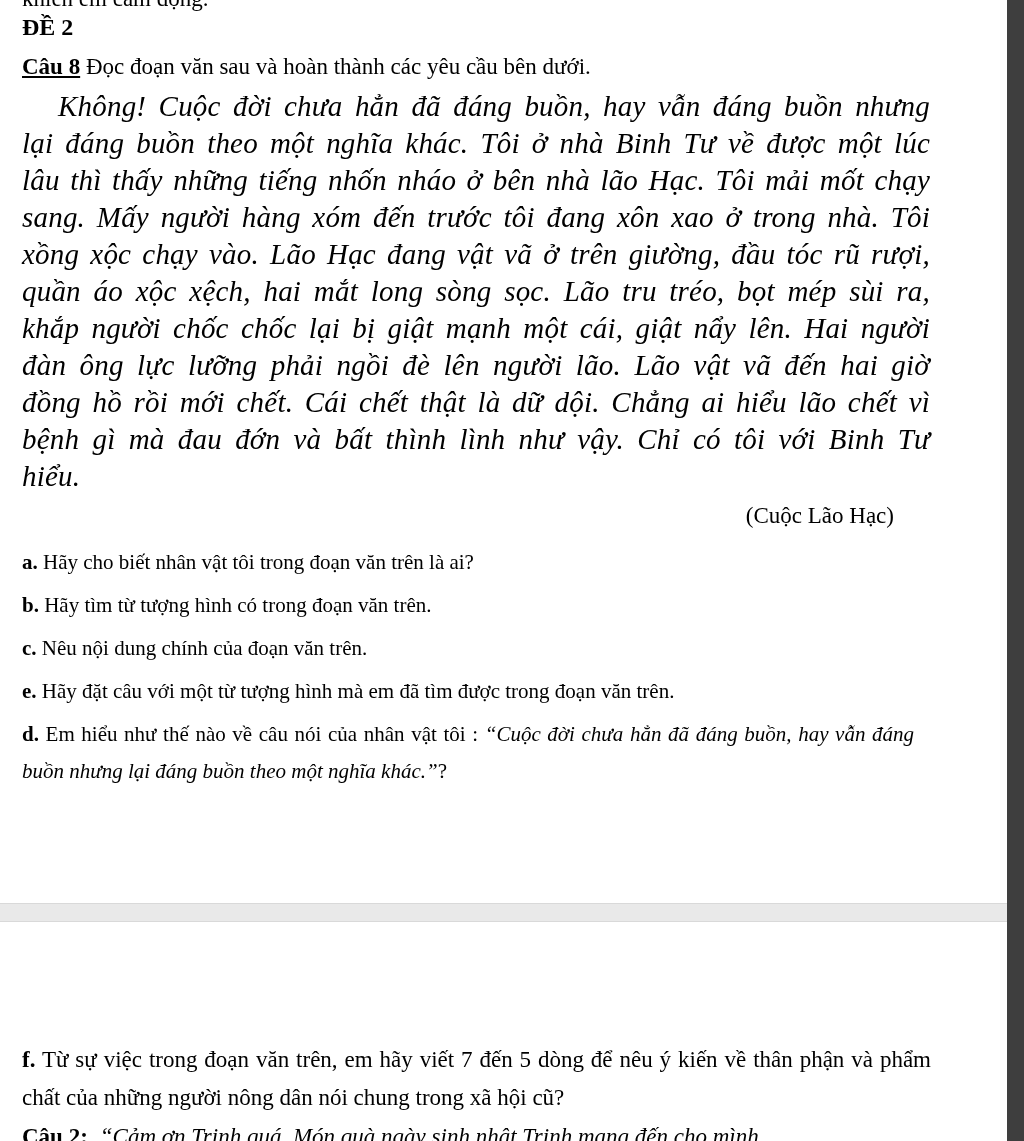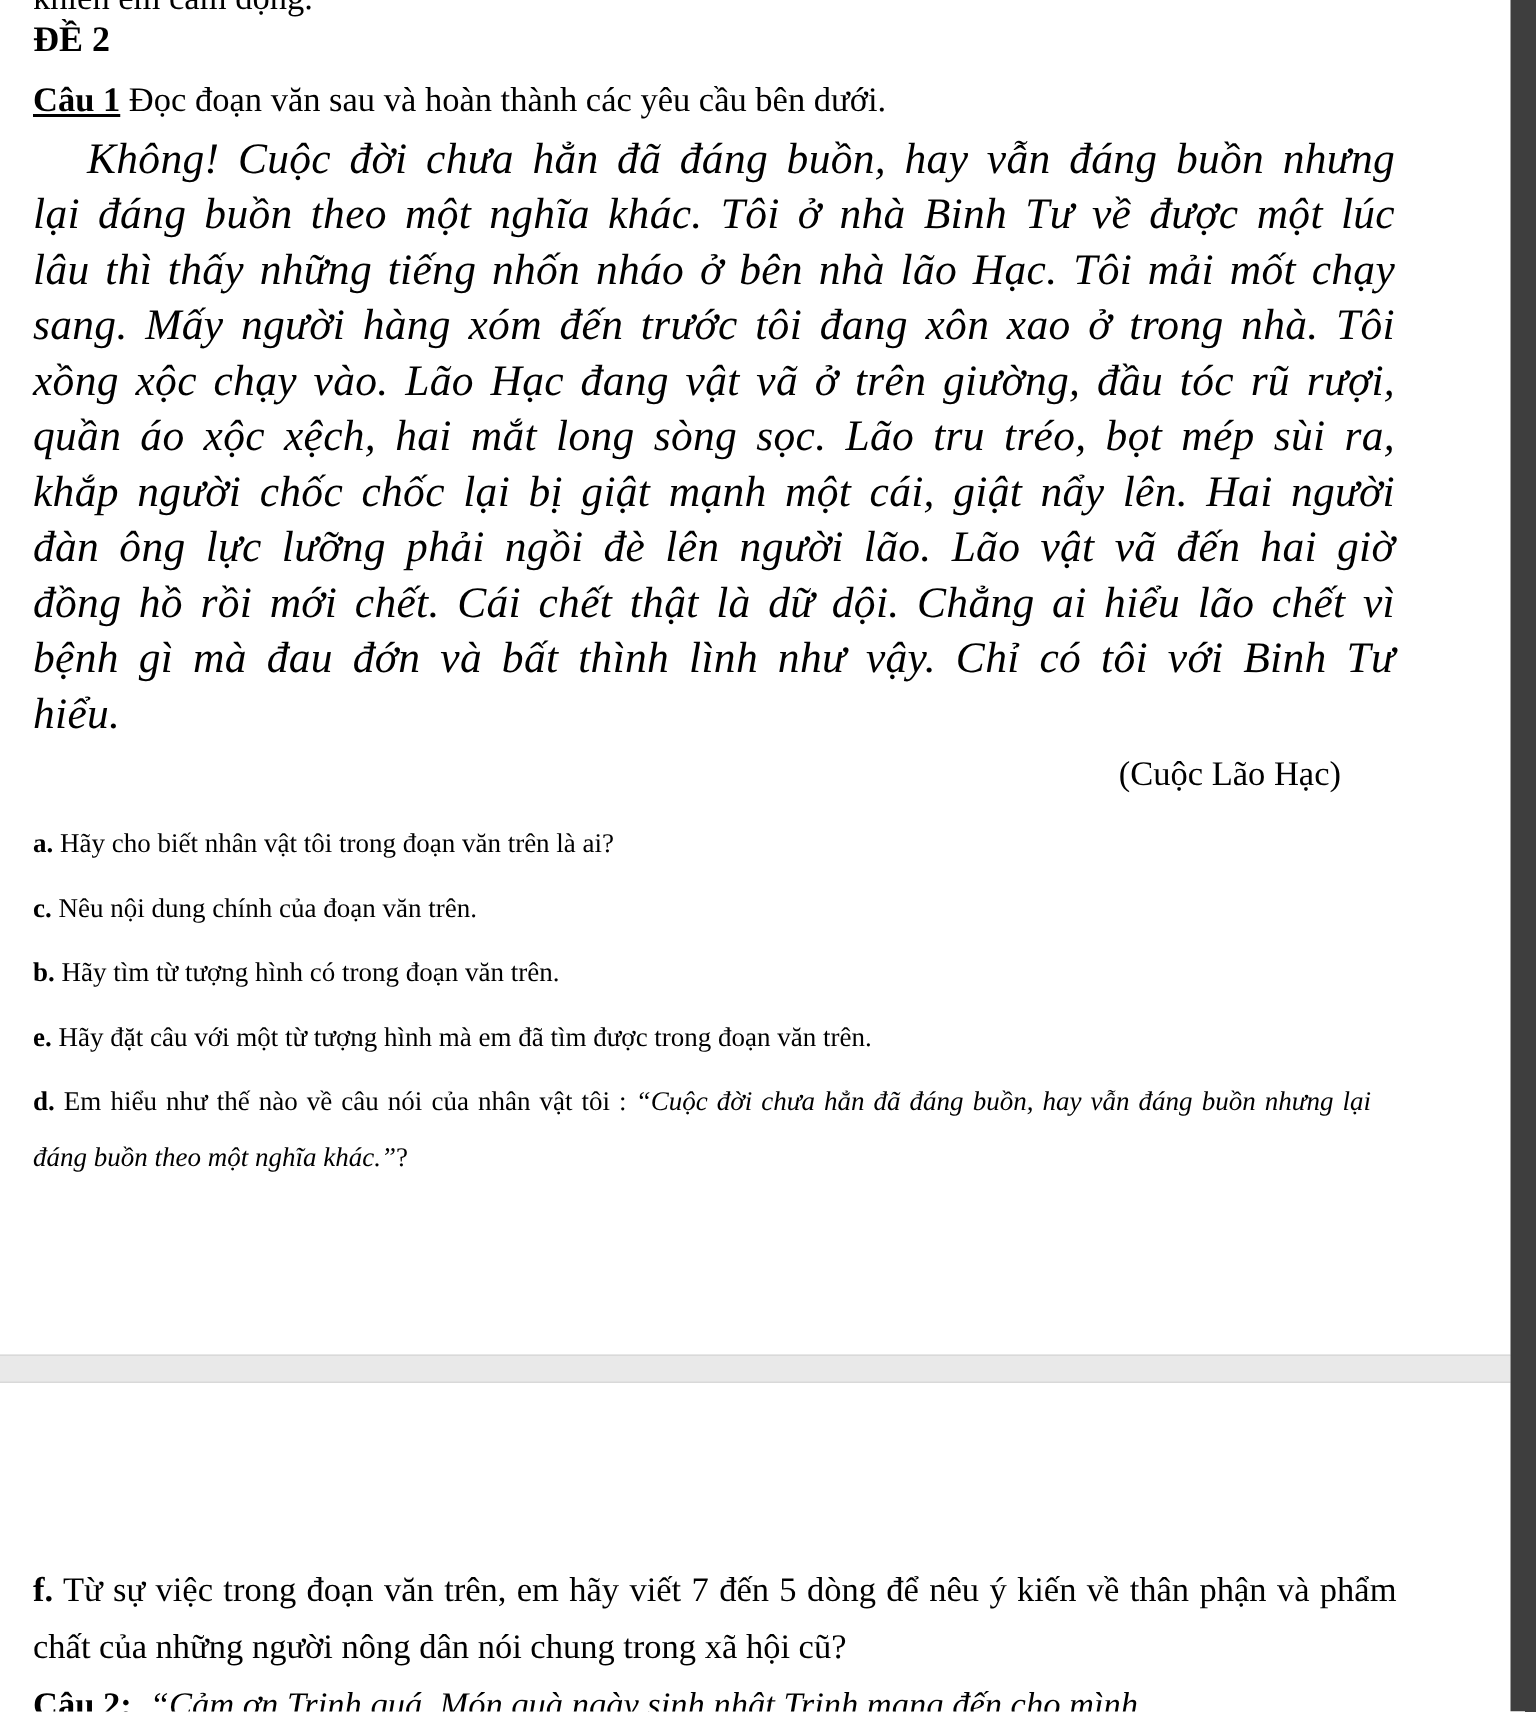--- a/index.html
+++ b/index.html
@@ -54,21 +54,21 @@
   .citation {
     margin: 2px 0 0 0;
     font-size: 23px;
     line-height: 37px;
     text-align: right;
     padding-right: 36px;
   }
   .citation .work { }
   .q {
     margin: 6px 16px 0 0;
-    font-size: 18px;
+    font-size: 21px;
     line-height: 37px;
     text-align: justify;
   }
   .q.first { margin-top: 10px; }
   .q .label { font-weight: bold; }
   .q .quote { font-style: italic; }
   .page-band {
     position: absolute;
     top: 903px;
     left: 0;
@@ -116,41 +116,41 @@
 </head>
 <body>
 
 <div class="doc">
 
   <div class="clipped-top">khiến em cảm động.</div>
 
   <h1 class="title">ĐỀ 2</h1>
 
   <p class="cau-line">
-    <span class="cau-label">Câu 1</span>
+    <span class="cau-label">Câu 8</span>
     <span>Đọc đoạn văn sau và hoàn thành các yêu cầu bên dưới.</span>
   </p>
 
   <p class="passage">Không! Cuộc đời chưa hẳn đã đáng buồn, hay vẫn đáng buồn nhưng lại đáng buồn theo một nghĩa khác. Tôi ở nhà Binh Tư về được một lúc lâu thì thấy những tiếng nhốn nháo ở bên nhà lão Hạc. Tôi mải mốt chạy sang. Mấy người hàng xóm đến trước tôi đang xôn xao ở trong nhà. Tôi xồng xộc chạy vào. Lão Hạc đang vật vã ở trên giường, đầu tóc rũ rượi, quần áo xộc xệch, hai mắt long sòng sọc. Lão tru tréo, bọt mép sùi ra, khắp người chốc chốc lại bị giật mạnh một cái, giật nẩy lên. Hai người đàn ông lực lưỡng phải ngồi đè lên người lão. Lão vật vã đến hai giờ đồng hồ rồi mới chết. Cái chết thật là dữ dội. Chẳng ai hiểu lão chết vì bệnh gì mà đau đớn và bất thình lình như vậy. Chỉ có tôi với Binh Tư hiểu.</p>
 
   <p class="citation"><span>(Cuộc </span><span class="work">Lão Hạc</span><span>)</span></p>
 
   <p class="q first">
     <span class="label">a.</span>
     <span>Hãy cho biết nhân vật tôi trong đoạn văn trên là ai?</span><span class="quote"></span><span></span>
   </p>
 
   <p class="q">
-    <span class="label">c.</span>
-    <span>Nêu nội dung chính của đoạn văn trên.</span><span class="quote"></span><span></span>
+    <span class="label">b.</span>
+    <span>Hãy tìm từ tượng hình có trong đoạn văn trên.</span><span class="quote"></span><span></span>
   </p>
 
   <p class="q">
-    <span class="label">b.</span>
-    <span>Hãy tìm từ tượng hình có trong đoạn văn trên.</span><span class="quote"></span><span></span>
+    <span class="label">c.</span>
+    <span>Nêu nội dung chính của đoạn văn trên.</span><span class="quote"></span><span></span>
   </p>
 
   <p class="q">
     <span class="label">e.</span>
     <span>Hãy đặt câu với một từ tượng hình mà em đã tìm được trong đoạn văn trên.</span><span class="quote"></span><span></span>
   </p>
 
   <p class="q">
     <span class="label">d.</span>
     <span>Em hiểu như thế nào về câu nói của nhân vật tôi : </span><span class="quote">“Cuộc đời chưa hẳn đã đáng buồn, hay vẫn đáng buồn nhưng lại đáng buồn theo một nghĩa khác.”</span><span>?</span>

